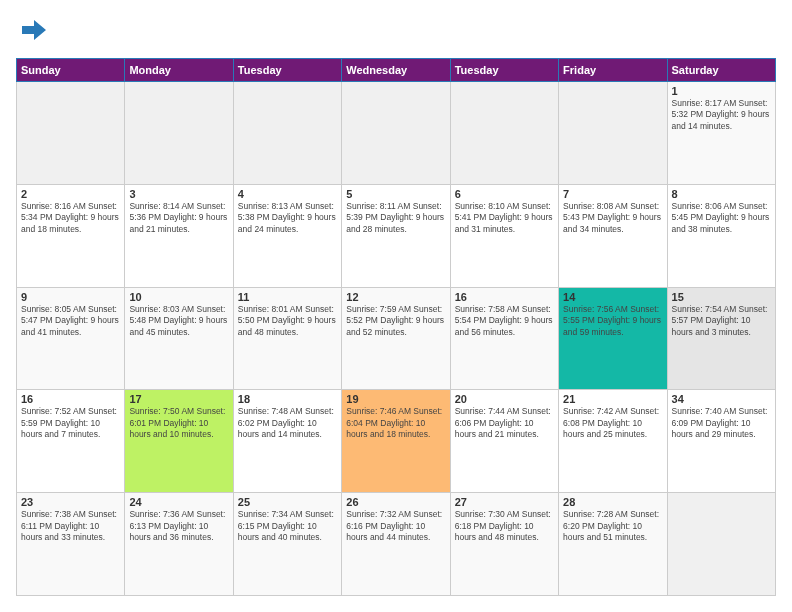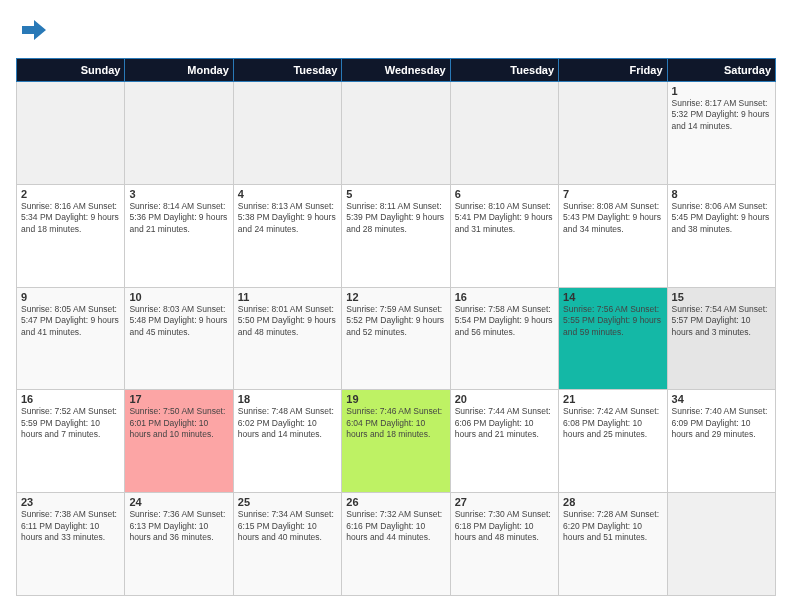--- a/index.html
+++ b/index.html
@@ -52,26 +52,26 @@
       color: #555;
     }
     .calendar {
       flex: 1;
       border: 1px solid #ccc;
       border-collapse: collapse;
       width: 100%;
       table-layout: fixed;
     }
     .calendar th {
-      background: #0f172a;
+      background: #701a75;
       color: #fff;
       font-size: 11px;
       font-weight: bold;
       padding: 5px 4px;
-      text-align: right;
+      text-align: left;
       border: 1px solid #2979b7;
     }
     .calendar td {
       border: 1px solid #ccc;
       vertical-align: top;
       padding: 3px 4px;
       font-size: 9px;
       color: #333;
       background: #fff;
     }
@@ -235,33 +235,33 @@
 Daylight: 10 hours and 3 minutes.</div>
           </td>
         </tr>
         <tr>
           <td style="background: rgb(255, 255, 255);">
             <span class="day-num">16</span>
             <div class="day-info">Sunrise: 7:52 AM
 Sunset: 5:59 PM
 Daylight: 10 hours and 7 minutes.</div>
           </td>
-          <td style="background: #fca5a5; margin-top: 17px;">
+          <td style="background: #bef264; margin-top: 17px;">
             <span class="day-num">17</span>
             <div class="day-info">Sunrise: 7:50 AM
 Sunset: 6:01 PM
 Daylight: 10 hours and 10 minutes.</div>
           </td>
           <td style="background: rgb(255, 255, 255);">
             <span class="day-num">18</span>
             <div class="day-info">Sunrise: 7:48 AM
 Sunset: 6:02 PM
 Daylight: 10 hours and 14 minutes.</div>
           </td>
-          <td style="background: #bef264;">
+          <td style="background: #fdba74;">
             <span class="day-num">19</span>
             <div class="day-info">Sunrise: 7:46 AM
 Sunset: 6:04 PM
 Daylight: 10 hours and 18 minutes.</div>
           </td>
           <td style="background: rgb(255, 255, 255);">
             <span class="day-num">20</span>
             <div class="day-info">Sunrise: 7:44 AM
 Sunset: 6:06 PM
 Daylight: 10 hours and 21 minutes.</div>

